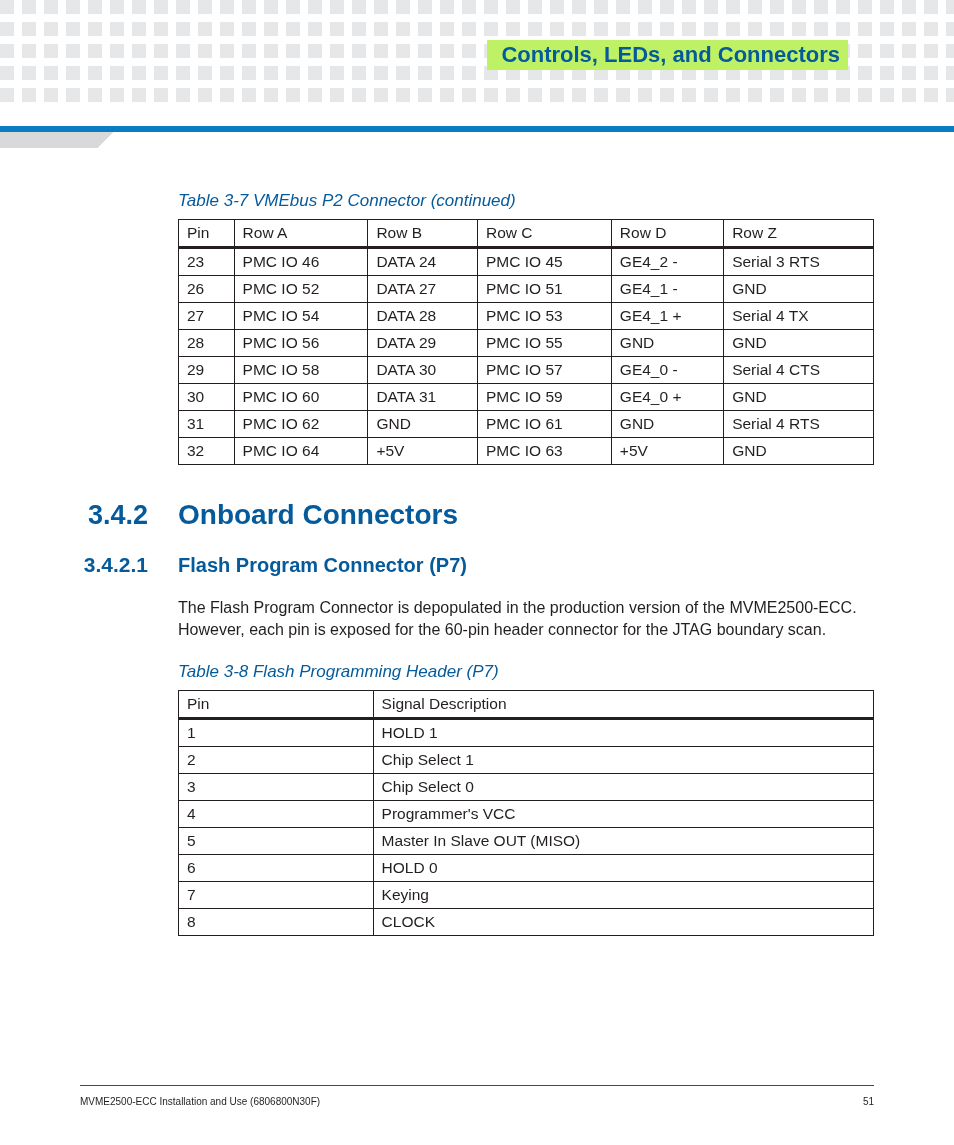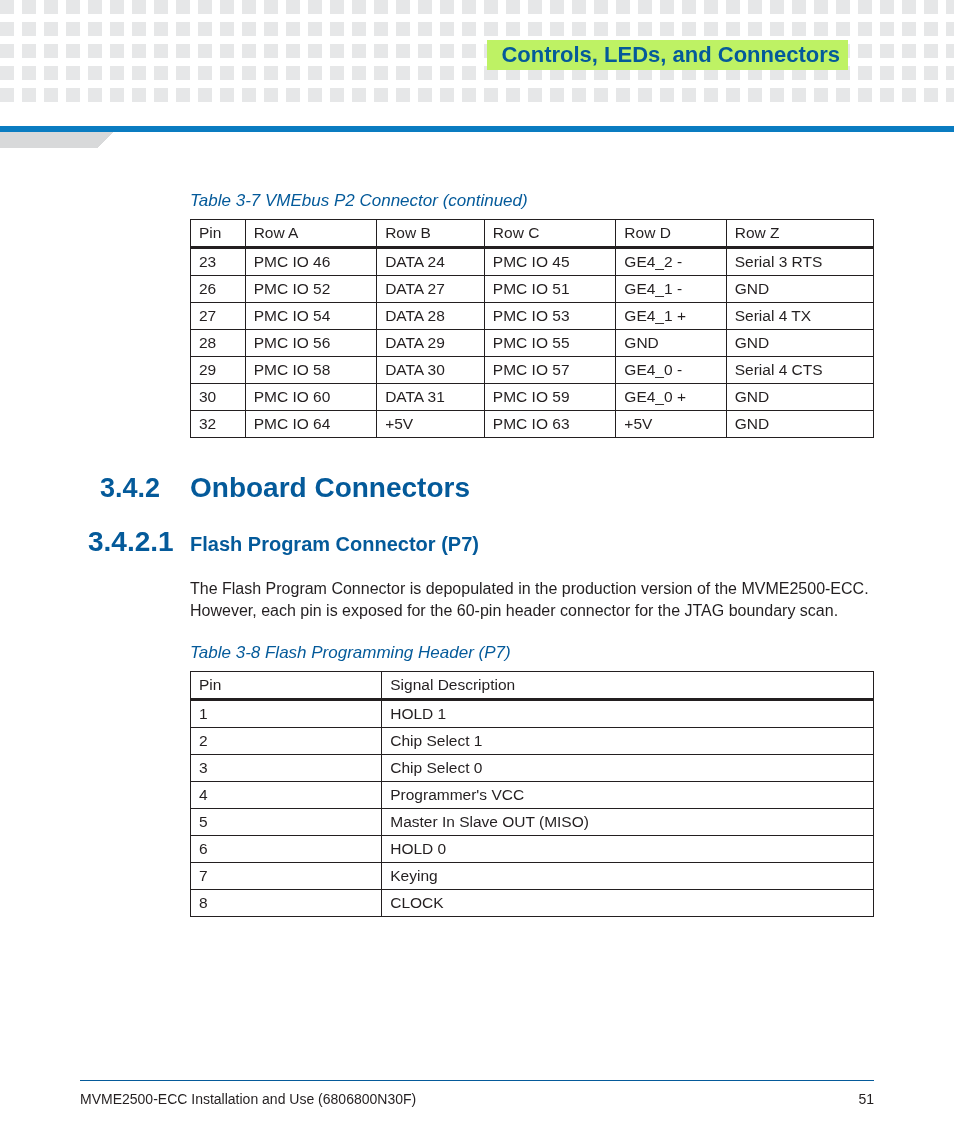--- a/index.html
+++ b/index.html
@@ -41,21 +41,21 @@
   }
   .grey-rule {
     position: absolute;
     top: 132px; left: 0; width: 210px;
     height: 16px;
     background: linear-gradient(135deg, #d8d9da 0%, #d8d9da 50%, #ffffff 50.1%);
     z-index: 2;
   }
   .content {
     position: absolute;
-    top: 185px; left: 88px; right: 80px;
+    top: 185px; left: 76px; right: 80px;
   }
   .tbl-caption {
     color: #045a9a;
     font-style: italic;
     font-size: 17px;
     margin: 6px 0 8px 102px;
   }
   table.pin-table {
     width: calc(100% - 102px);
     margin-left: 102px;
@@ -75,37 +75,37 @@
   table.pin-table.two-col td:first-child { width: 28%; }
   .sec-row {
     display: flex;
     gap: 30px;
     margin-top: 34px;
     align-items: baseline;
     text-align: right;
   }
   .sec-num-h2 { color: #045a9a; font-size: 27px; font-weight: 700; width: 72px; }
   .sec-title-h2 { color: #045a9a; font-size: 28px; font-weight: 700; }
-  .sec-num-h3 { color: #045a9a; font-size: 28px; font-weight: 700; width: 72px; }
+  .sec-num-h3 { color: #045a9a; font-size: 21px; font-weight: 700; width: 72px; }
   .sec-title-h3 { color: #045a9a; font-size: 20px; font-weight: 700; }
   .body-text {
     margin-left: 102px;
     margin-top: 20px;
     font-size: 16px;
     line-height: 1.35;
   }
   .footer {
     position: absolute;
     bottom: 38px;
     left: 80px; right: 80px;
     border-top: 1px solid #045a9a;
     padding-top: 10px;
     display: flex;
     justify-content: space-between;
-    font-size: 14px;
+    font-size: 10px;
     color: #231f20;
   }
 </style>
 </head>
 <body>
 
 <div class="dot-bg" id="dotbg">
     <div class="dot-row">
       <div class="sq"></div>
       <div class="sq"></div>
@@ -406,20 +406,28 @@
         </tr>
         <tr>
           <td>30</td>
           <td>PMC IO 60</td>
           <td>DATA 31</td>
           <td>PMC IO 59</td>
           <td>GE4_0 +</td>
           <td>GND</td>
         </tr>
         <tr>
+          <td>31</td>
+          <td>PMC IO 62</td>
+          <td>GND</td>
+          <td>PMC IO 61</td>
+          <td>GND</td>
+          <td>Serial 4 RTS</td>
+        </tr>
+        <tr>
           <td>32</td>
           <td>PMC IO 64</td>
           <td>+5V</td>
           <td>PMC IO 63</td>
           <td>+5V</td>
           <td>GND</td>
         </tr>
       </tbody>
   </table>
 

